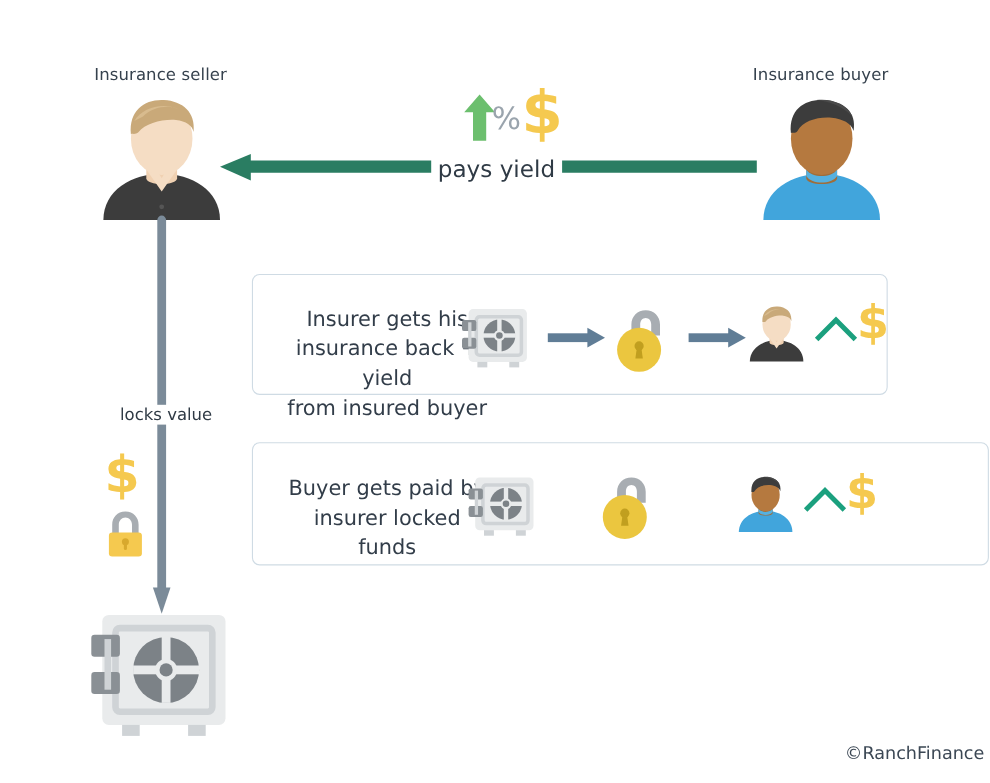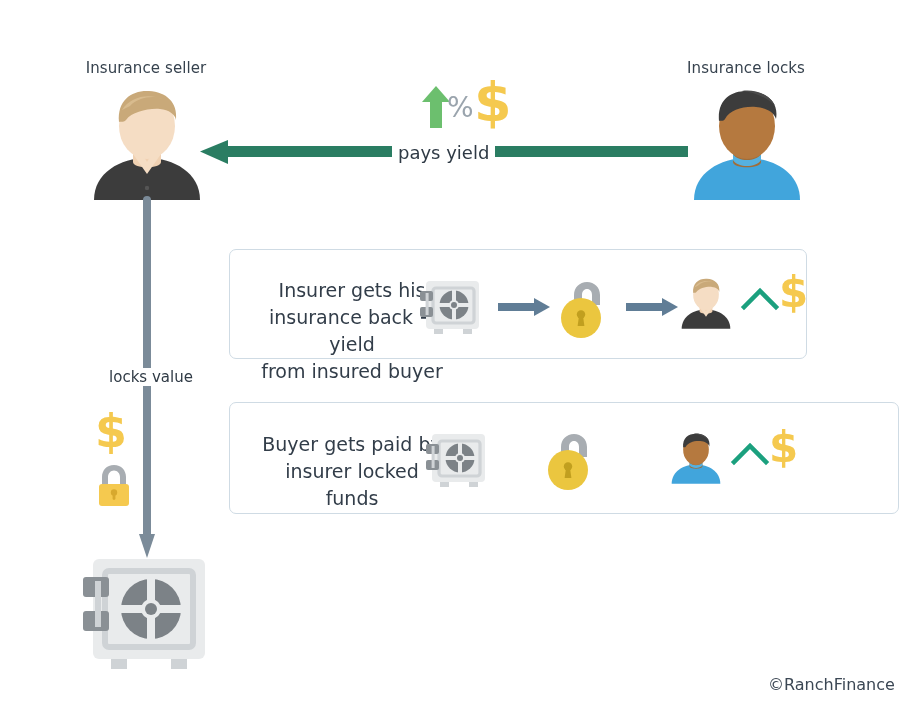--- a/index.html
+++ b/index.html
@@ -24,21 +24,21 @@
   .party-title {
     font-size: 15px;
     color: #36424e;
     letter-spacing: .1px;
     white-space: nowrap;
     text-align: center;
   }
 
   
   .flow-label {
-    font-size: 18px;
+    font-size: 21px;
     color: #2f3a45;
     white-space: nowrap;
     background: #ffffff;
     padding: 0 6px;
   }
   .locks-label {
     font-size: 15px;
     color: #2f3a45;
     white-space: nowrap;
     background: #ffffff;
@@ -99,21 +99,21 @@
 
       <ellipse cx="61" cy="38" rx="28" ry="33" fill="#f5ddc4"></ellipse>
 
       <path d="M33 34 C31 12 46 2 63 3 C80 4 92 14 90 32 C89 26 83 22 74 21 C62 20 46 24 40 32 C37 35 34 33 33 34 Z" fill="#c9a979"></path>
       <path d="M36 22 C44 9 62 5 76 11 C68 7 52 9 44 18 Z" fill="#d8bb8e"></path>
 
       <circle cx="61" cy="100" r="2.2" fill="#555"></circle>
     </svg>
   </div>
 
-  <div class="abs party-title" style="left:646px; top:59px; width:200px;">Insurance locks</div>
+  <div class="abs party-title" style="left:646px; top:59px; width:200px;">Insurance buyer</div>
 
   <div class="abs" style="left:686px; top:88px;">
     <svg width="122" height="112" viewBox="0 0 122 112">
       <path d="M8 112 C8 85 34 70 61 70 C88 70 114 85 114 112 Z" fill="#41a5dc"></path>
       <path d="M47 52 h28 v22 c0 7 -28 7 -28 0 Z" fill="#a06d39"></path>
       <path d="M47 66 C52 74 70 74 75 66 L75 72 C70 80 52 80 47 72 Z" fill="#55b1e0"></path>
       <ellipse cx="61" cy="38" rx="28" ry="33" fill="#b5793f"></ellipse>
       <path d="M33 33 C31 11 46 2 63 3 C81 4 93 14 90 31 C88 24 80 20 70 19 C57 18 44 22 39 31 C37 34 34 32 33 33 Z" fill="#3c3c3c"></path>
       <path d="M56 3 C68 1 84 6 89 18 C80 8 66 4 56 3 Z" fill="#4a4a4a"></path>
     </svg>

